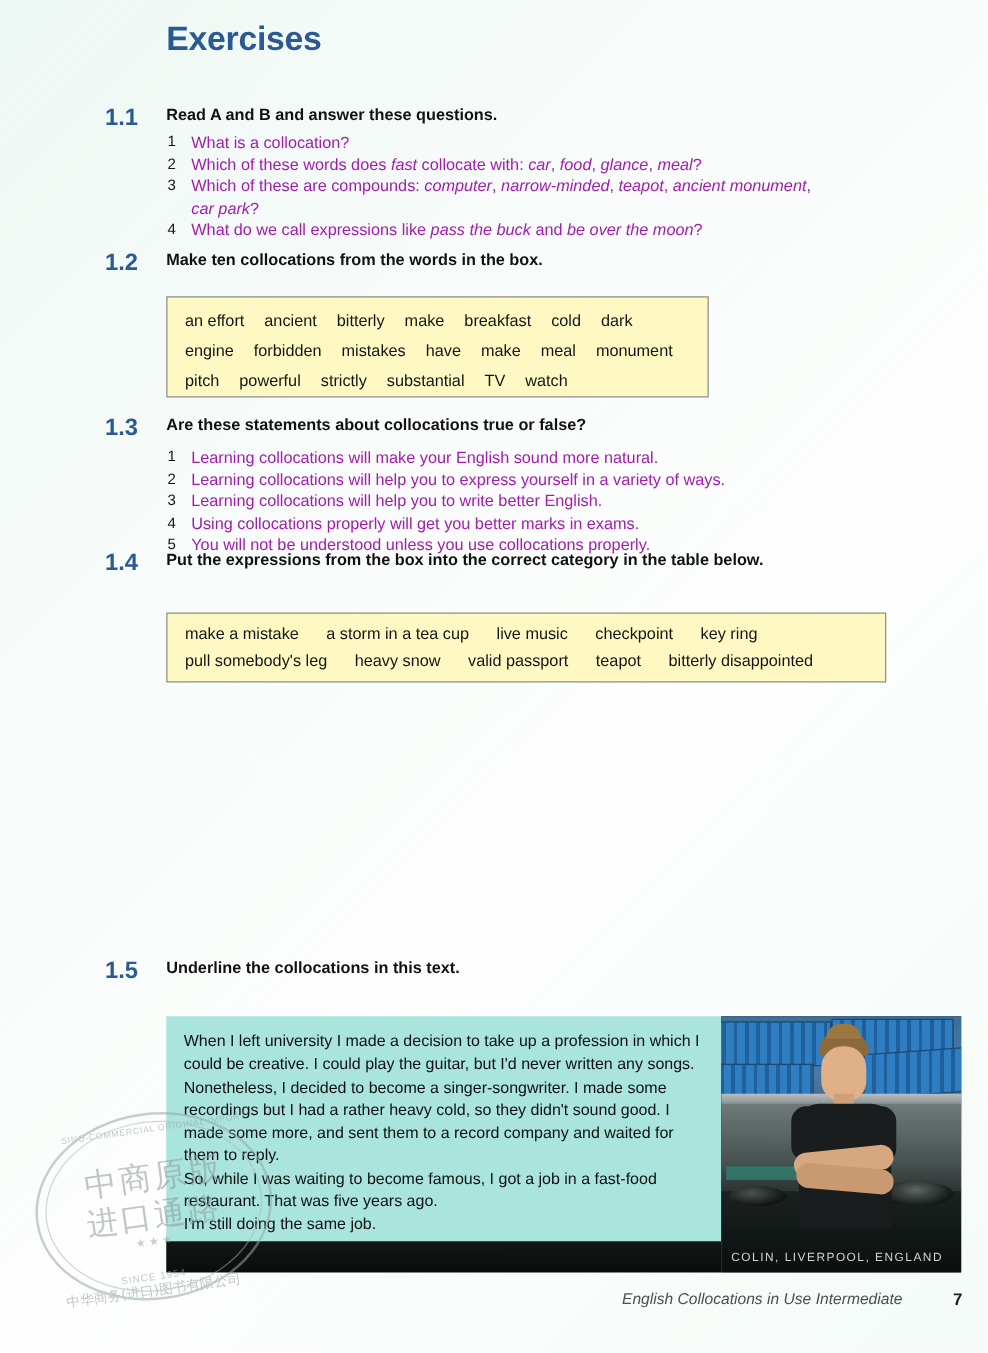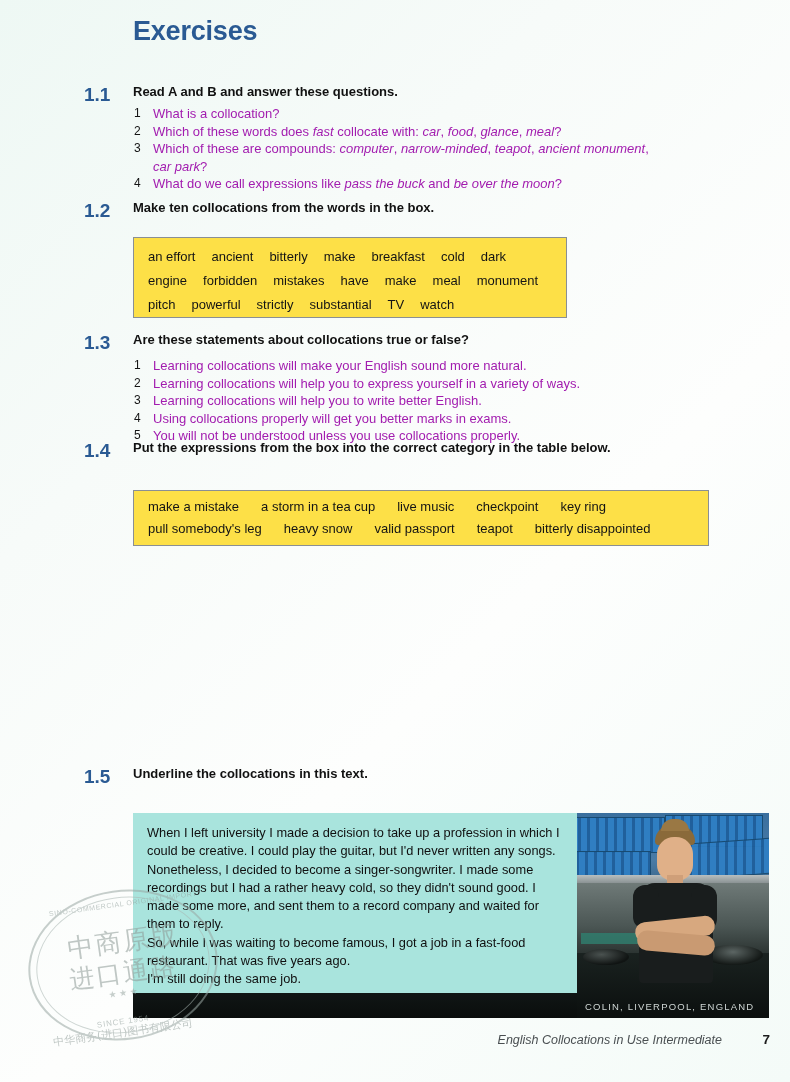--- a/index.html
+++ b/index.html
@@ -77,21 +77,21 @@
     left: 1px;
     top: 0;
     font-size: 12px;
     color: #141414;
   }
   em { font-style: italic; }
 
   
   .wordbox {
     border: 1px solid #8a8f94;
-    background: #fde047;
+    background: #fef9c3;
     box-sizing: border-box;
     padding: 7px 14px 8px 14px;
   }
   .wordbox .row {
     font-size: 13px;
     line-height: 24px;
     white-space: nowrap;
     color: #141414;
   }
   .wordbox .row span { display: inline-block; }
@@ -276,21 +276,21 @@
     background: linear-gradient(180deg,#101615,#0a0d0c);
   }
 
   
   .footer {
     position: absolute;
     left: 133px;
     right: 20px;
     top: 1032px;
     display: flex;
-    align-items: center;
+    align-items: flex-start;
     justify-content: flex-end;
     gap: 36px;
   }
   .footer-title {
     font-size: 12.5px;
     font-style: italic;
     color: #4a4f52;
   }
   .footer-page {
     font-size: 13.5px;

